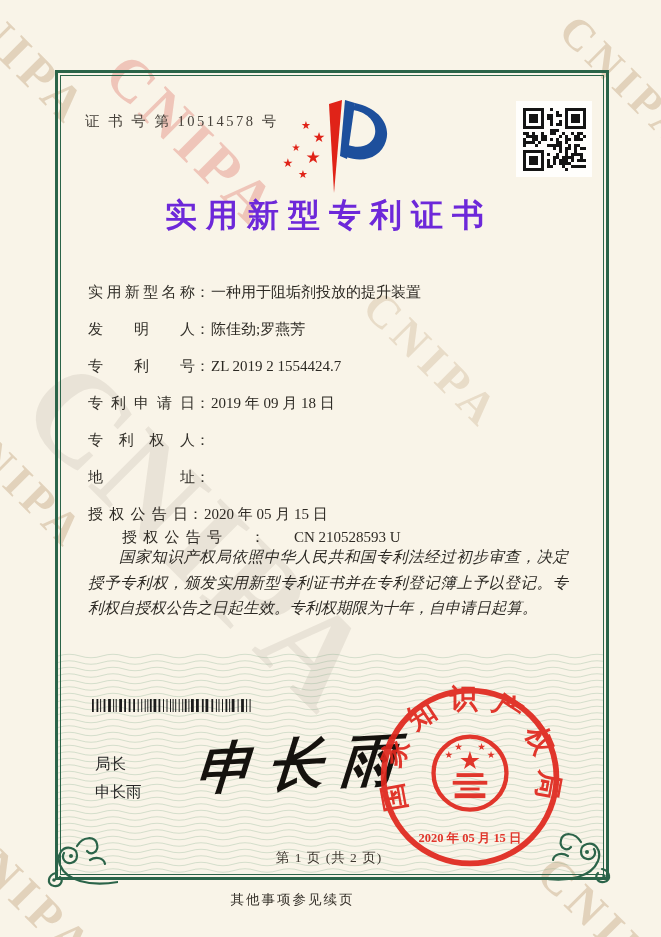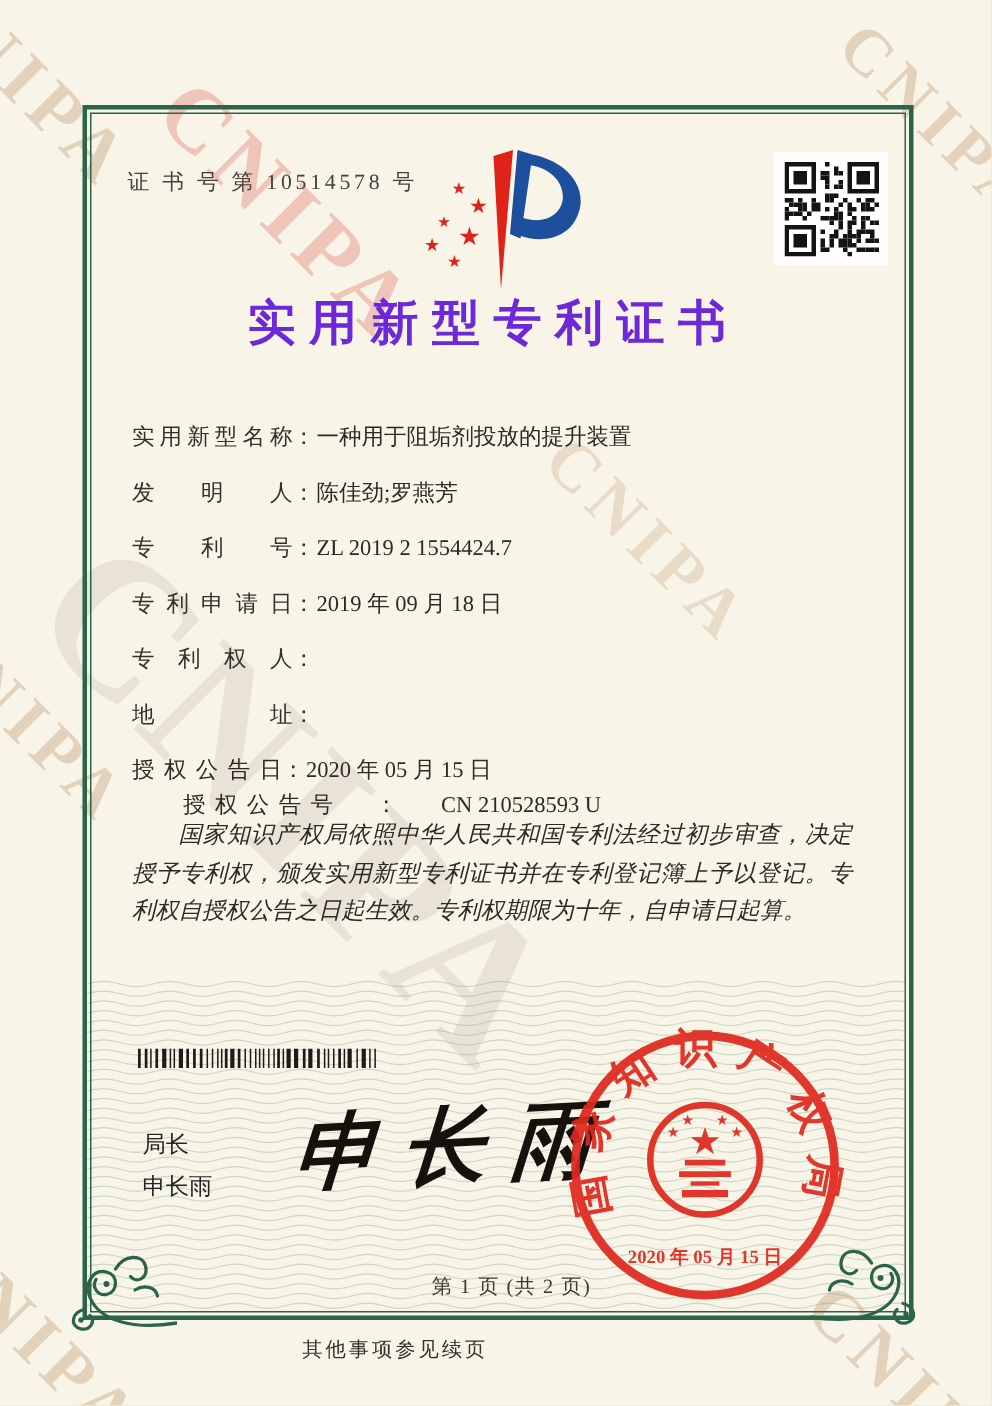--- a/index.html
+++ b/index.html
@@ -46,23 +46,23 @@
   .paras p{margin:0 0 5px 0;text-indent:2em;}
   
   .barcode{position:absolute;left:92px;top:699px;width:160px;height:13px;}
   .signer{position:absolute;left:95px;top:750px;font-family:"Liberation Sans","DejaVu Sans",sans-serif;
           font-size:15.5px;color:#262626;line-height:28px;}
   .sig-script{position:absolute;left:196px;top:727px;font-size:56px;font-weight:bold;
               font-style:italic;letter-spacing:16px;color:#15120e;
               transform:rotate(-3deg) skewX(-7deg);}
   .seal{position:absolute;left:374px;top:681px;width:192px;height:192px;opacity:0.93;}
   .page-ind{position:absolute;left:55px;top:849px;width:548px;text-align:center;
-            font-size:13.5px;color:#3c362e;letter-spacing:1px;padding-left:12px;}
+            font-size:13.5px;color:#3c362e;letter-spacing:1px;}
   .note{position:absolute;left:0;top:891px;width:527px;text-align:center;
-        font-size:13.5px;color:#353029;letter-spacing:2px;}
+        font-size:13.5px;color:#353029;letter-spacing:2px;padding-left:29px;}
   .flourish{position:absolute;width:72px;height:56px;}
   .flourish.left{left:46px;top:834px;}
   .flourish.right{left:540px;top:830px;transform:scaleX(-1);}
 </style>
 </head>
 <body>
 
 <div class="page">
 
   <span class="wm tan" style="left:-30px;top:-35px;font-size:50px;">CNIPA</span>

